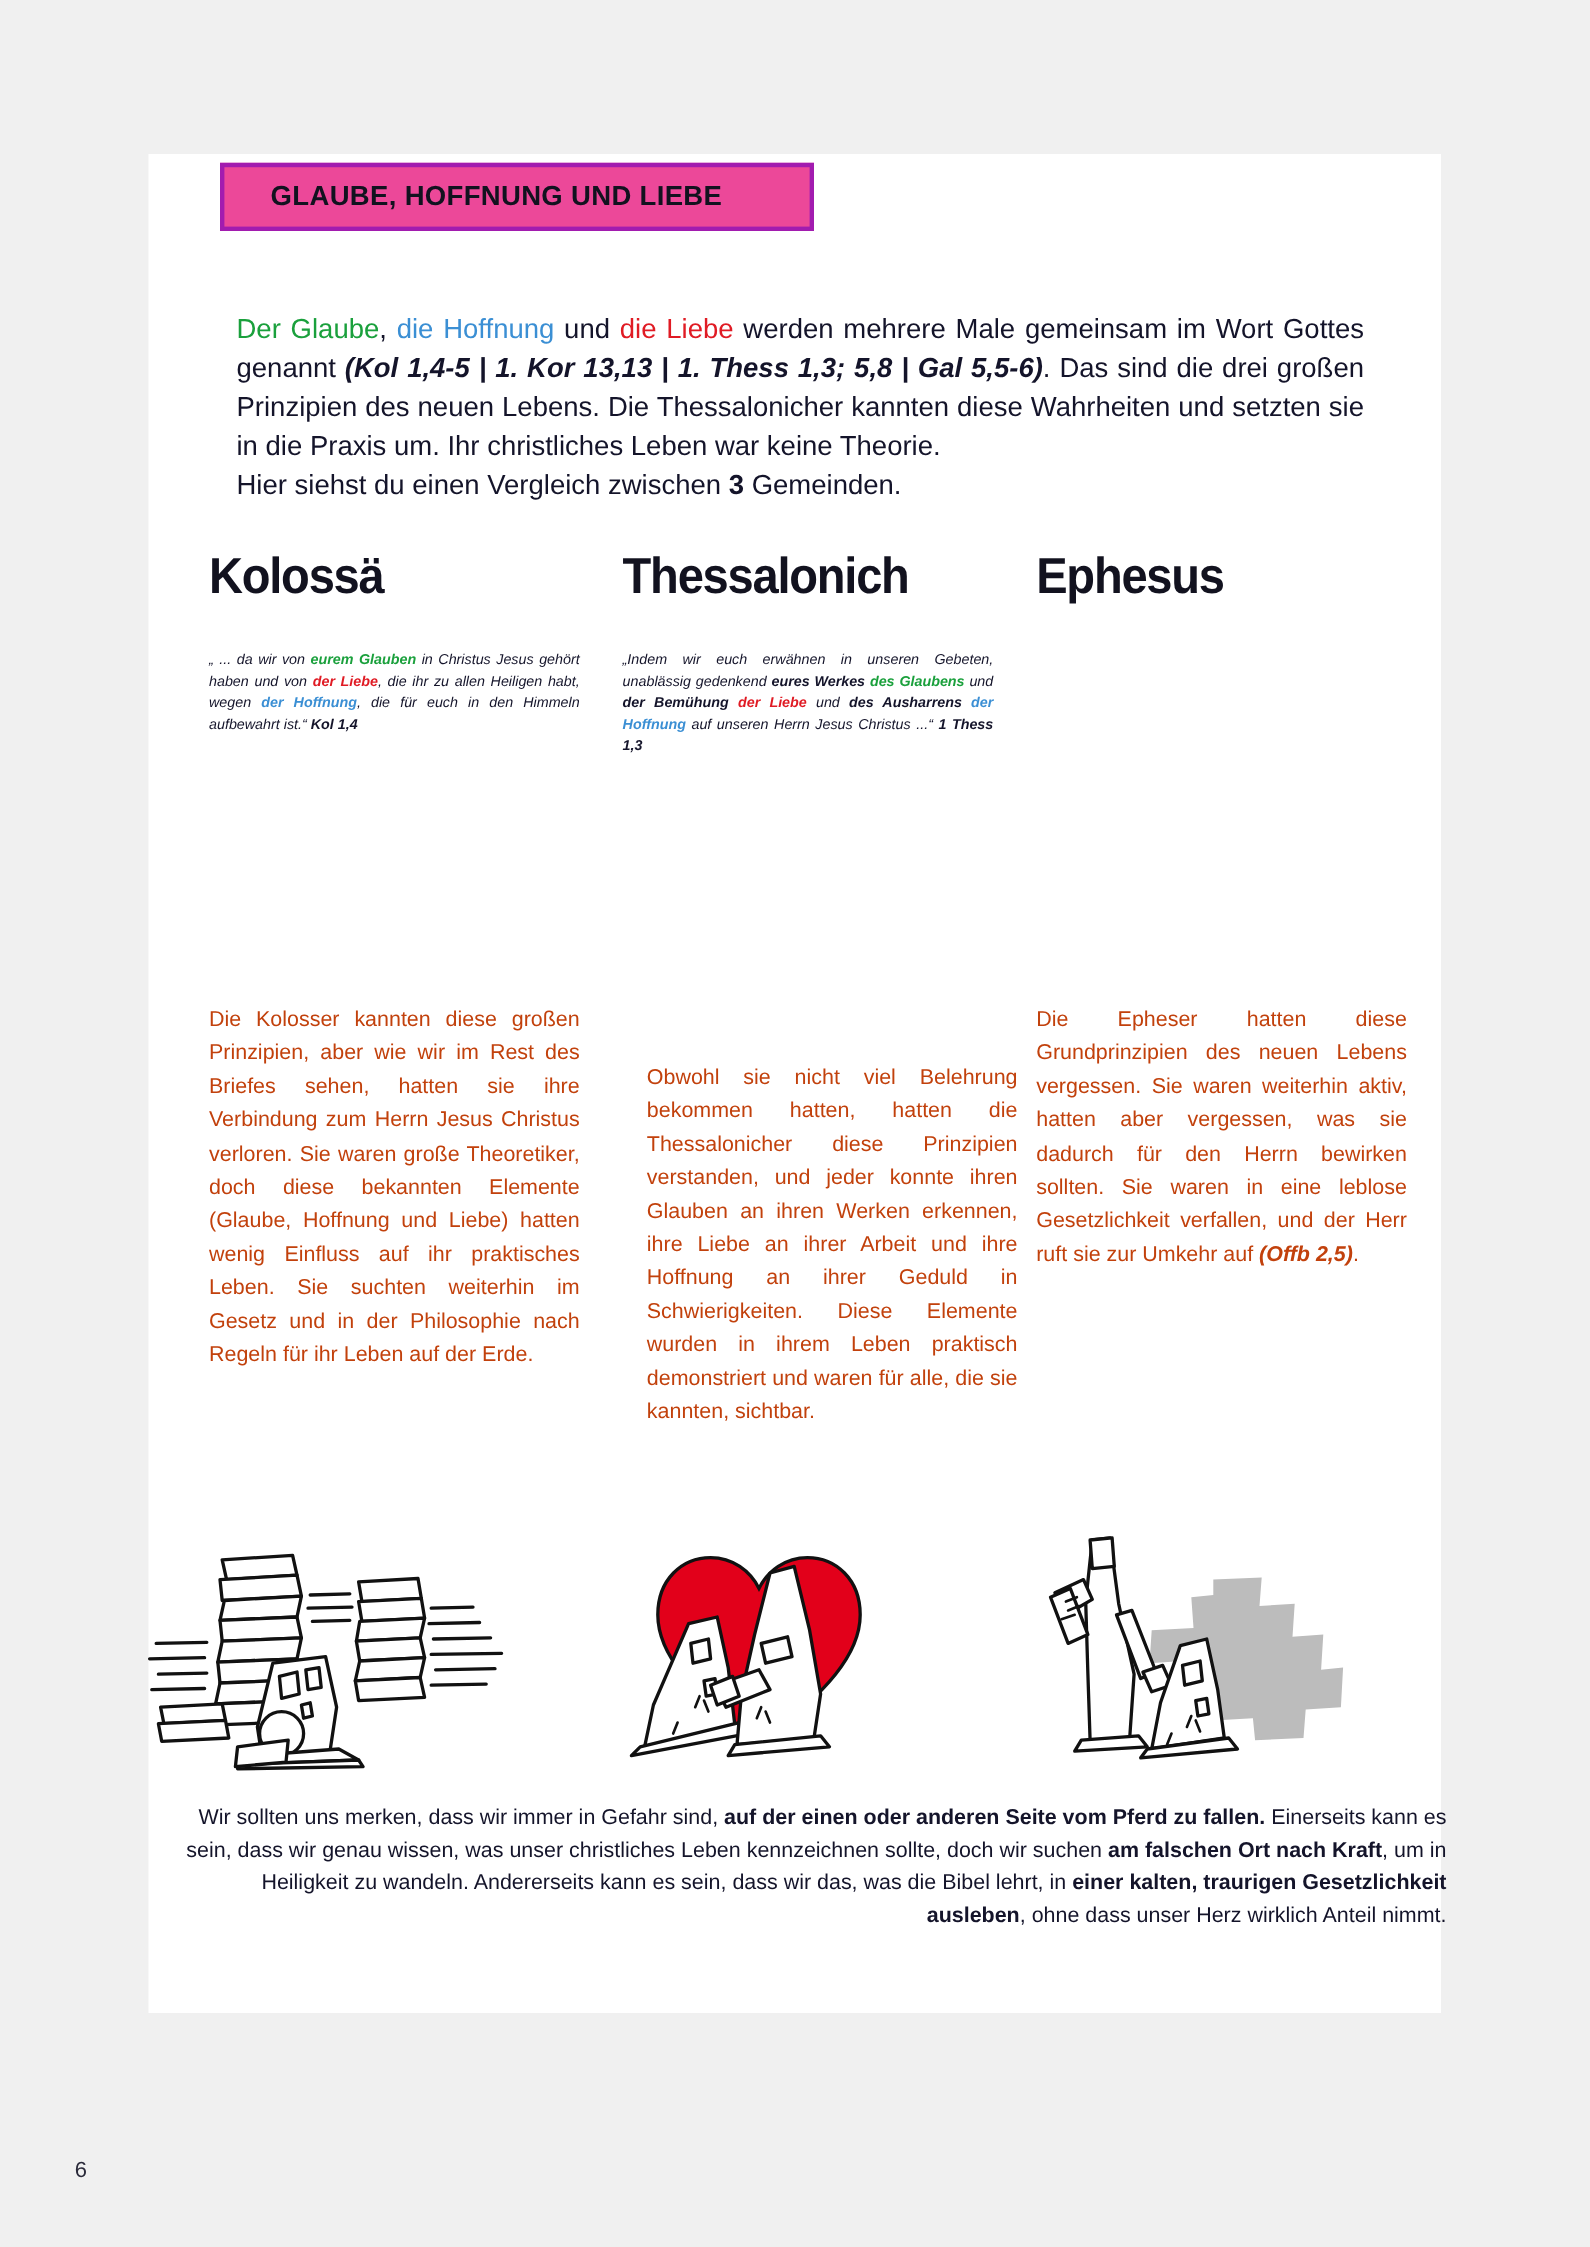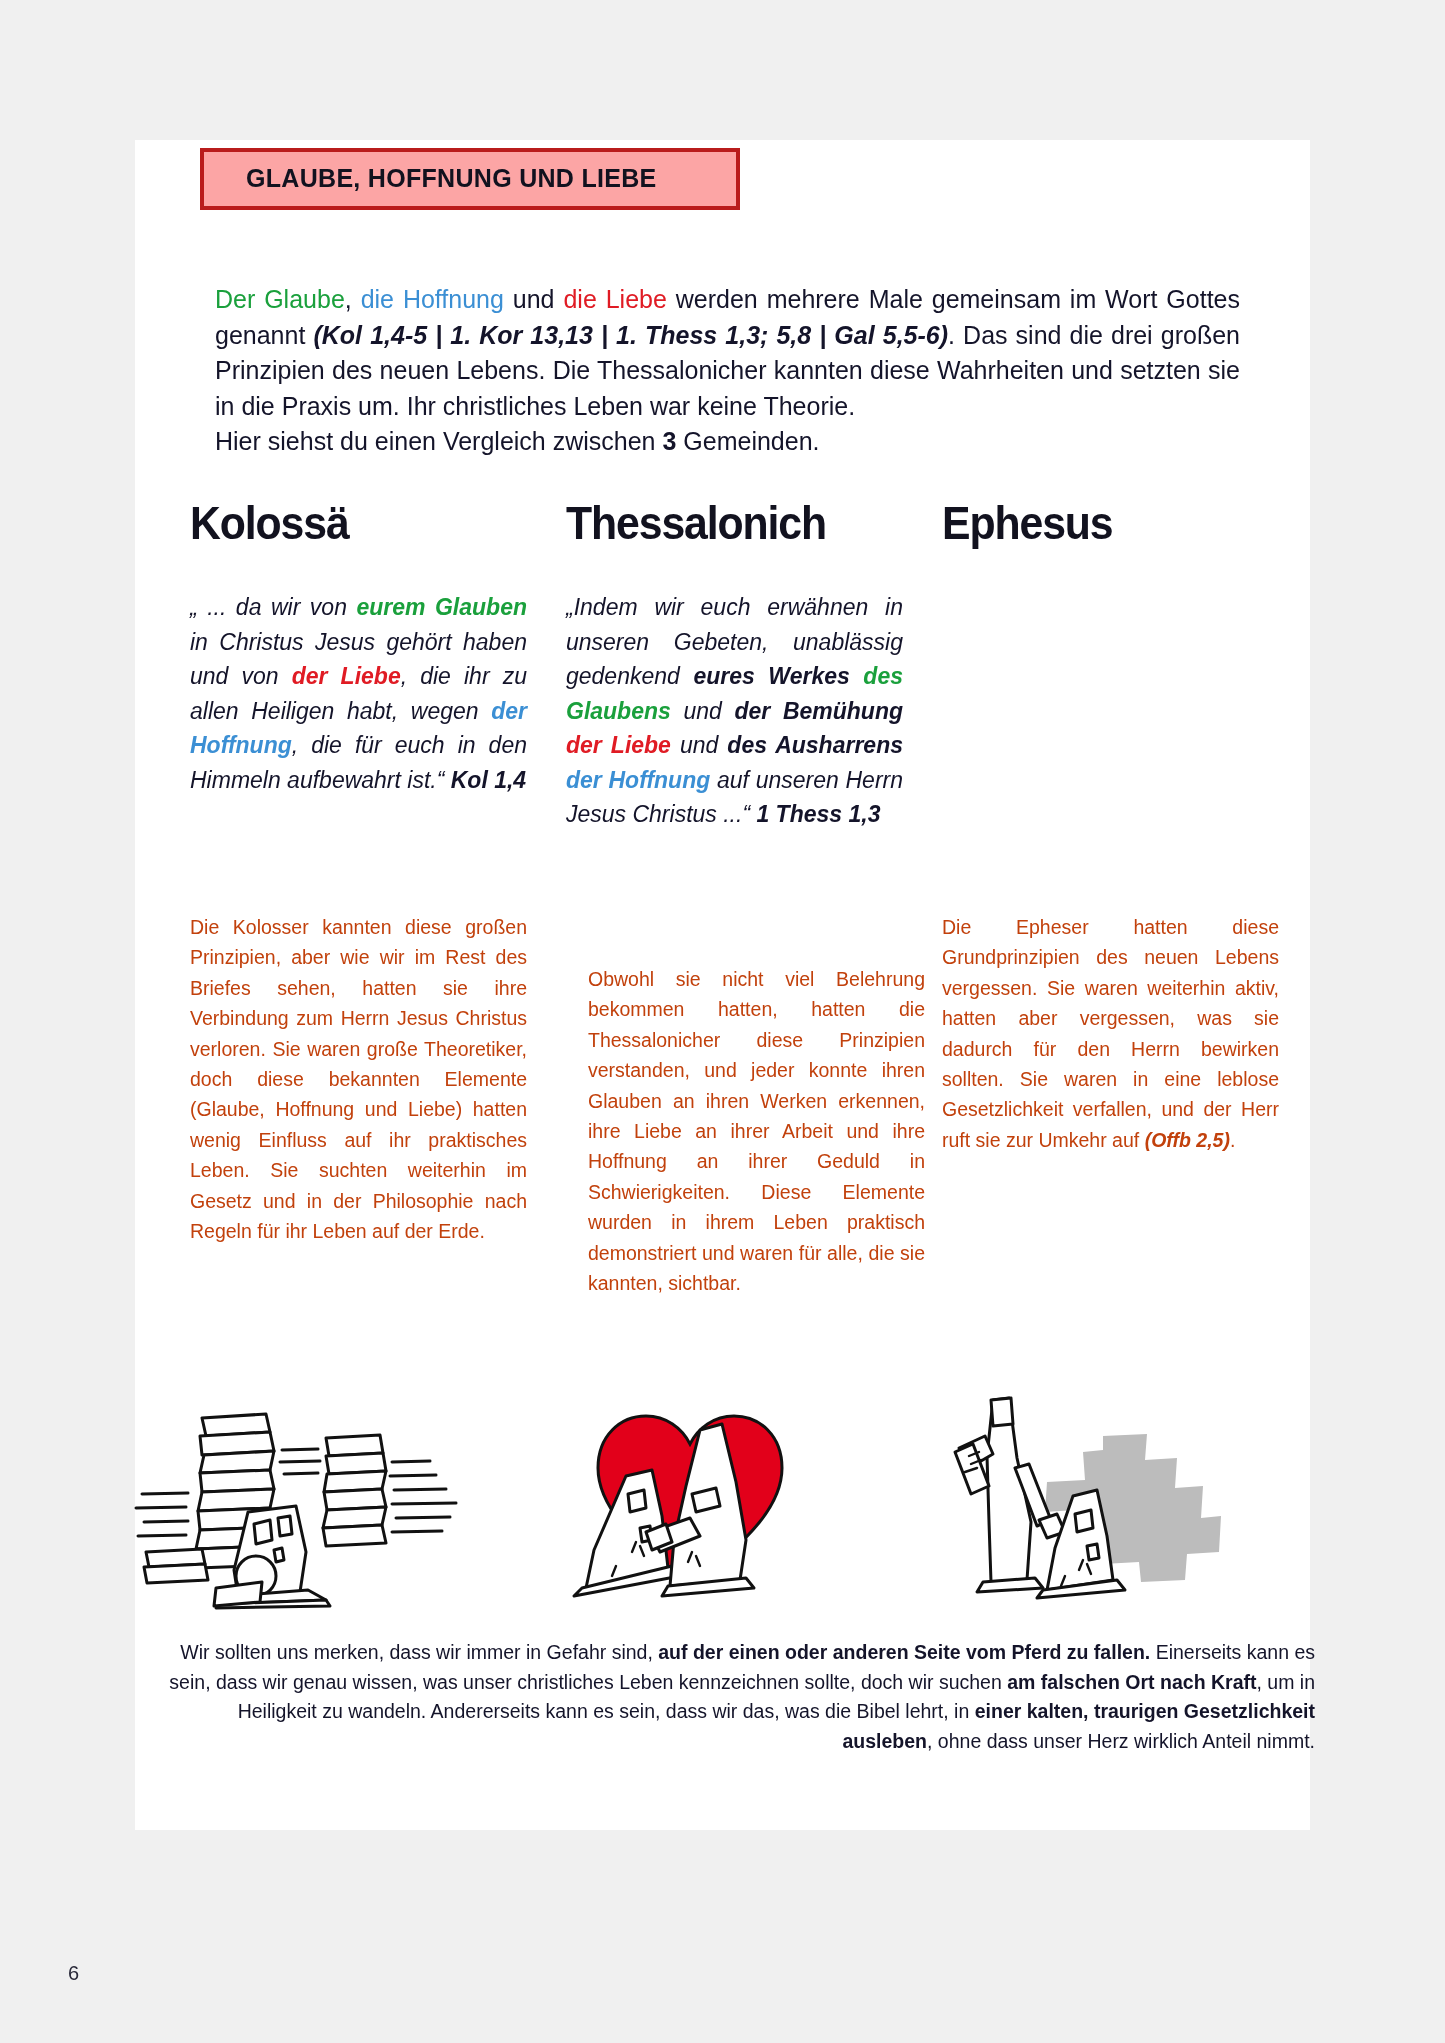--- a/index.html
+++ b/index.html
@@ -24,22 +24,22 @@
     height: 1690px;
     background: #ffffff;
   }
 
   
   .header-badge {
     position: absolute;
     left: 200px;
     top: 148px;
     box-sizing: border-box;
-    border: 4px solid #b91c1c;
-    background: #fca5a5;
+    border: 4px solid #a21caf;
+    background: #ec4899;
     padding: 14px 28px 15px 42px;
     min-width: 540px;
   }
   .header-badge .title {
     font-size: 25px;
     font-weight: bold;
     letter-spacing: 0.3px;
     color: #12121f;
     white-space: nowrap;
     line-height: 1;
@@ -80,21 +80,21 @@
     color: #12121f;
     letter-spacing: -1.2px;
     line-height: 1;
     margin: 0 0 44px 0;
     transform: scaleX(0.93);
     transform-origin: left center;
     white-space: nowrap;
   }
 
   .quote {
-    font-size: 23px;
+    font-size: 13px;
     line-height: 1.50;
     font-style: italic;
     color: #14142a;
     text-align: justify;
   }
   .quote .src { font-weight: bold; font-style: italic; }
   .quote .hl  { font-weight: bold; }
 
   .body-para {
     position: absolute;

